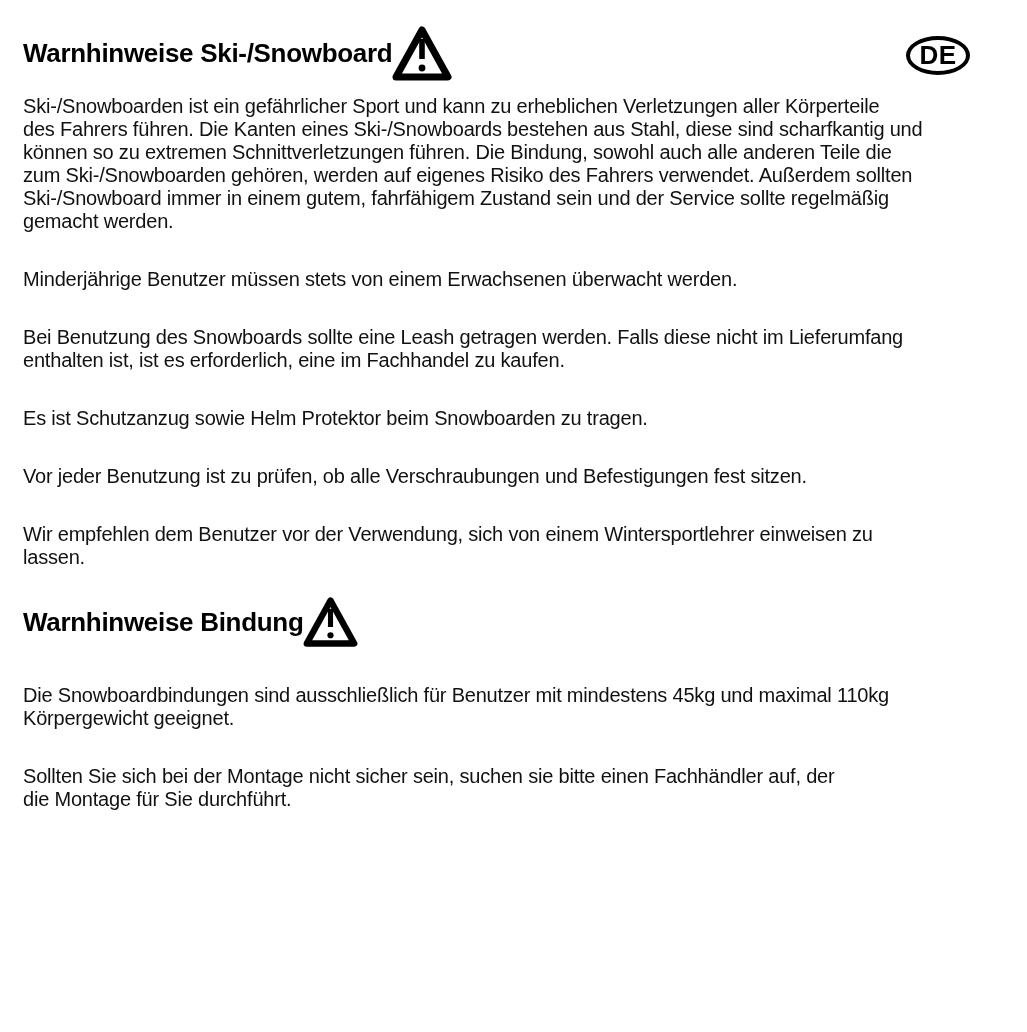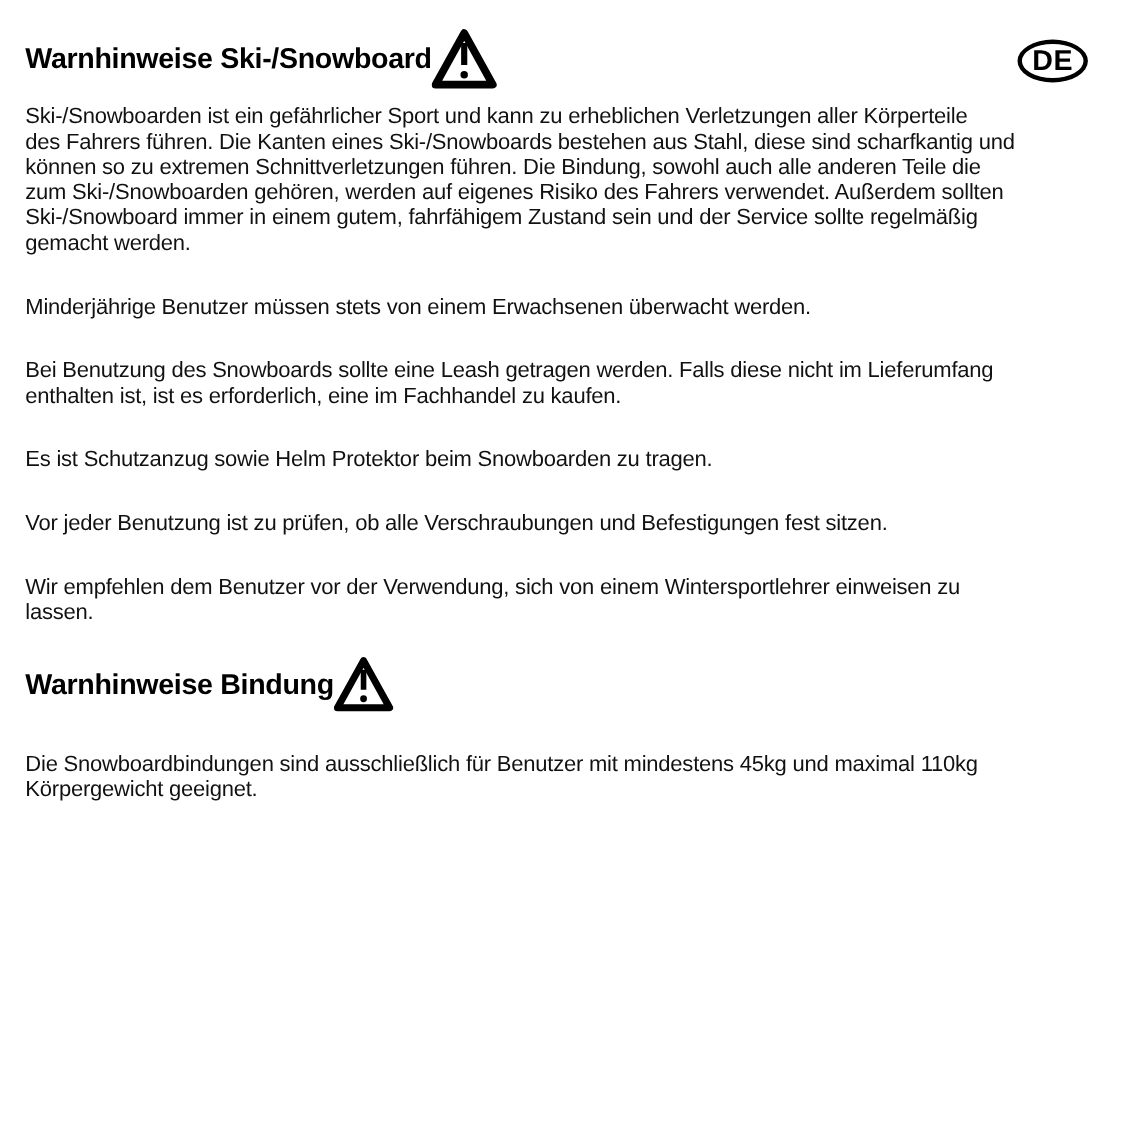--- a/index.html
+++ b/index.html
@@ -20,21 +20,21 @@
     position: relative;
     width: 1027px;
     height: 1032px;
     padding: 25px 0 0 23px;
     background: #ffffff;
   }
   
   .lang-badge {
     position: absolute;
     top: 36px;
-    right: 38px;
+    right: 57px;
     width: 64px;
     height: 39px;
     border: 4px solid #000000;
     border-radius: 50%;
     display: flex;
     align-items: center;
     justify-content: center;
     font-size: 26px;
     font-weight: bold;
     color: #000000;
@@ -107,15 +107,17 @@
       <h2 class="section-heading">Warnhinweise Bindung</h2>
       <svg class="warn-icon" width="55" height="52" viewBox="0 0 60 57" aria-hidden="true">
         <path d="M30 5 L56 52 L4 52 Z" fill="none" stroke="#000000" stroke-width="7" stroke-linejoin="round"></path>
         <path d="M30 14 L30 34" stroke="#000000" stroke-width="5.6" fill="none"></path>
         <circle cx="30" cy="43" r="3.4" fill="#000000"></circle>
       </svg>
     </div>
 
     <p class="para">Die Snowboardbindungen sind ausschließlich für Benutzer mit mindestens 45kg und maximal 110kg
 Körpergewicht geeignet.</p>
+    <p class="para">Sollten Sie sich bei der Montage nicht sicher sein, suchen sie bitte einen Fachhändler auf, der
+die Montage für Sie durchführt.</p>
   </section>
 
 </div>
 
 </body></html>

